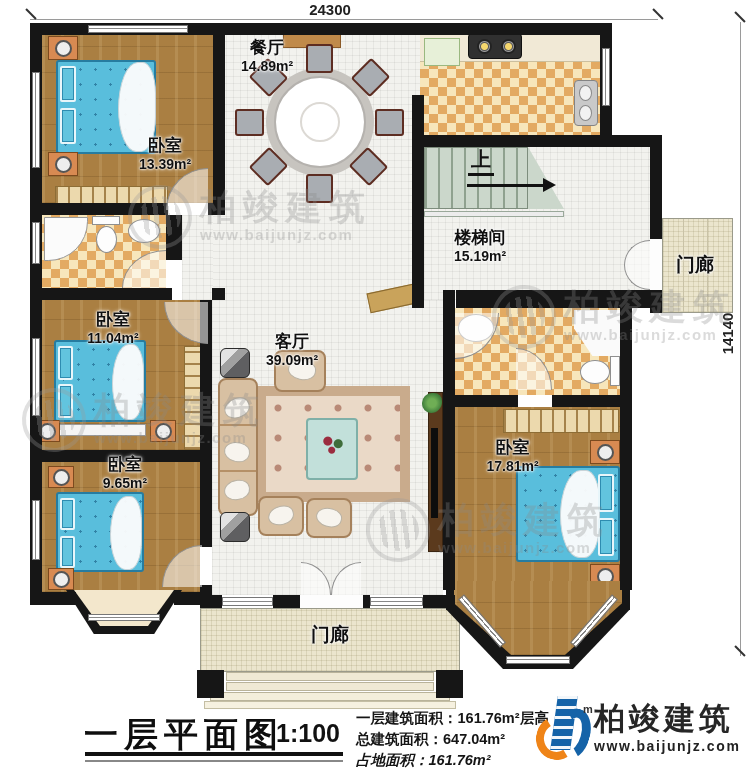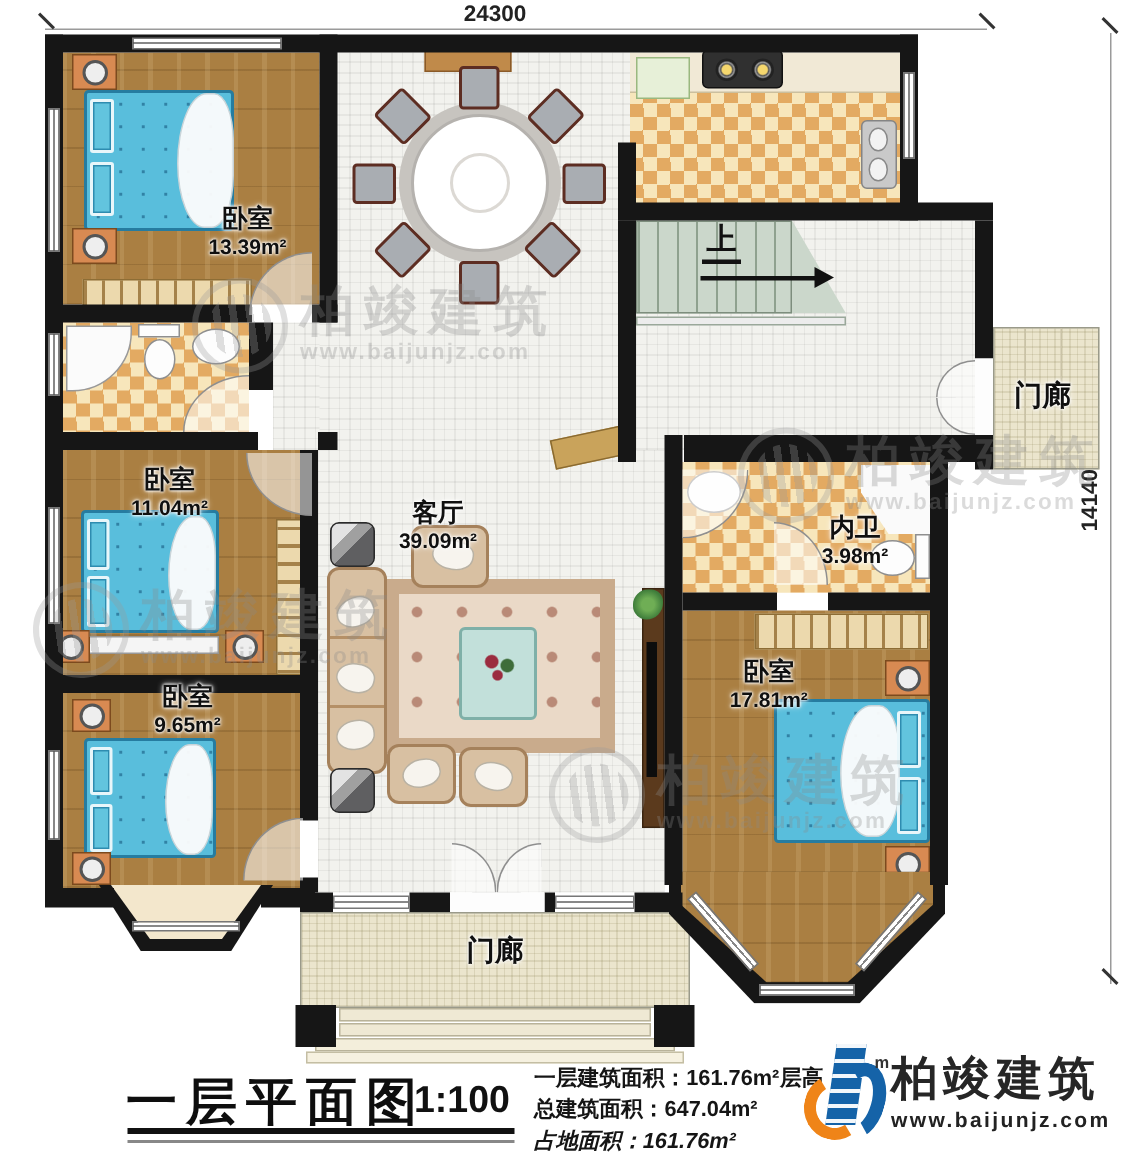--- a/index.html
+++ b/index.html
@@ -257,34 +257,38 @@
   <div class="abs stab" style="left:220px;top:512px;width:30px;height:30px;"></div>
   <div class="abs furn" style="left:428px;top:392px;width:15px;height:160px;background:#5b3a1d;border:1px solid #3a2410;z-index:2;"></div>
   <div class="abs furn" style="left:431px;top:428px;width:7px;height:90px;background:#0d0d0d;z-index:3;"></div>
   <div class="abs furn" style="left:422px;top:393px;width:20px;height:20px;border-radius:50% 40% 55% 45%;background:radial-gradient(#6fae55 30%,#3f7d3b 70%);z-index:3;"></div>
   <div class="abs furn" style="left:368px;top:288px;width:52px;height:20px;background:#c9a35b;border:1px solid #8a6a30;transform:rotate(-12deg);z-index:2;"></div>
 
   <div class="rlab" style="left:115px;top:136px;width:100px;">
     <div class="rn">卧室</div>
     <div class="ra">13.39m²</div>
   </div>
+  <div class="rlab" style="left:217px;top:38px;width:100px;">
+    <div class="rn">餐厅</div>
+    <div class="ra">14.89m²</div>
+  </div>
+  <div class="rlab" style="left:420px;top:228px;width:120px;">
+    <div class="rn">楼梯间</div>
+    <div class="ra">15.19m²</div>
+  </div>
   <div class="rlab" style="left:655px;top:254px;width:80px;">
     <div class="rn-lg">门廊</div>
   </div>
   <div class="rlab" style="left:63px;top:310px;width:100px;">
     <div class="rn">卧室</div>
     <div class="ra">11.04m²</div>
   </div>
   <div class="rlab" style="left:242px;top:332px;width:100px;">
     <div class="rn">客厅</div>
     <div class="ra">39.09m²</div>
-  </div>
-  <div class="rlab" style="left:520px;top:342px;width:100px;">
-    <div class="rn">内卫</div>
-    <div class="ra">3.98m²</div>
   </div>
   <div class="rlab" style="left:460px;top:438px;width:105px;">
     <div class="rn">卧室</div>
     <div class="ra">17.81m²</div>
   </div>
   <div class="rlab" style="left:75px;top:455px;width:100px;">
     <div class="rn">卧室</div>
     <div class="ra">9.65m²</div>
   </div>
   <div class="rlab" style="left:290px;top:624px;width:80px;">

